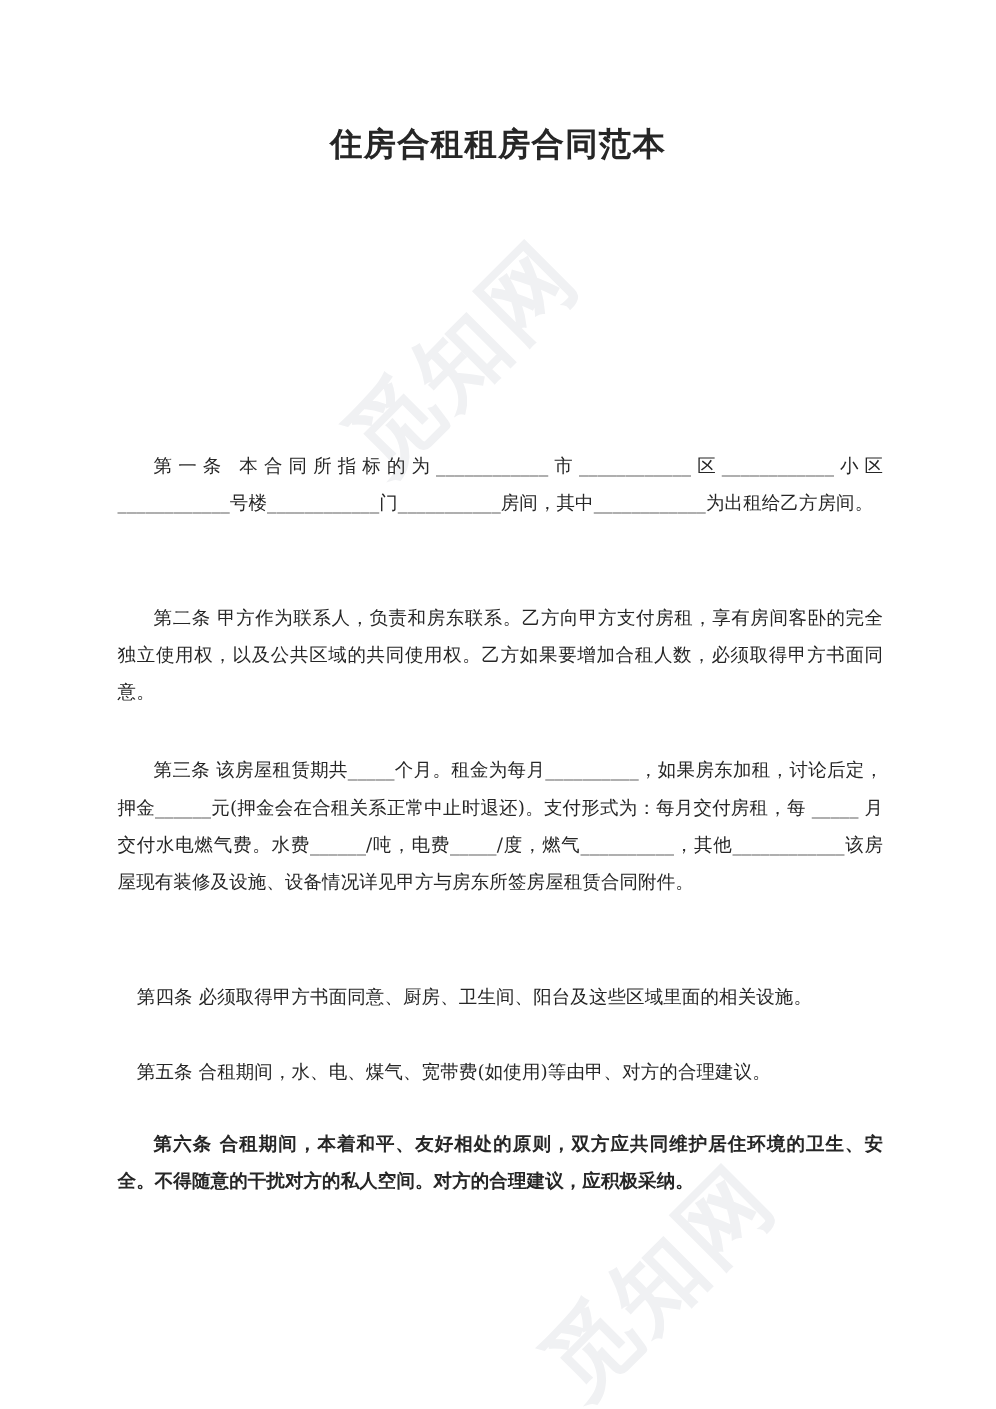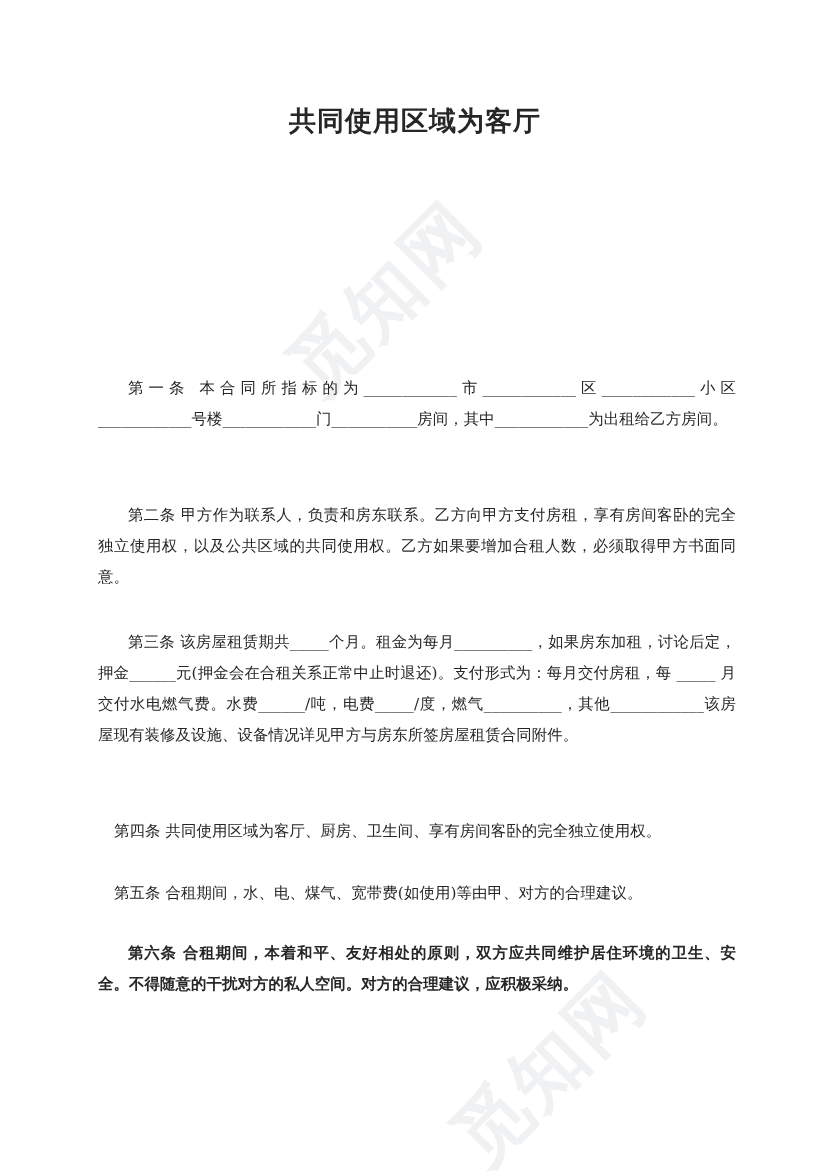--- a/index.html
+++ b/index.html
@@ -109,31 +109,31 @@
 </head>
 <body>
 
 <div id="page">
 
   <div class="watermark watermark-center">觅知网</div>
   <div class="watermark watermark-bottom">觅知网</div>
 
   <div id="content">
 
-    <div class="doc-title">共同使用区域为客厅</div>
+    <div class="doc-title">住房合租租房合同范本</div>
 
 
 
     <div class="article" style="top: 373px;">第一条  本合同所指标的为____________市____________区____________小区____________号楼____________门___________房间，其中____________为出租给乙方房间。</div>
 
     <div class="article" style="top: 627px;">第三条  该房屋租赁期共_____个月。租金为每月__________，如果房东加租，讨论后定，押金______元(押金会在合租关系正常中止时退还)。支付形式为：每月交付房租，每 _____ 月交付水电燃气费。水费______/吨，电费_____/度，燃气__________，其他____________该房屋现有装修及设施、设备情况详见甲方与房东所签房屋租赁合同附件。</div>
 
     <div class="article" style="top: 500px;">第二条  甲方作为联系人，负责和房东联系。乙方向甲方支付房租，享有房间客卧的完全独立使用权，以及公共区域的共同使用权。乙方如果要增加合租人数，必须取得甲方书面同意。</div>
 
-    <div class="article no-indent" style="top: 816px;">第四条 共同使用区域为客厅、厨房、卫生间、享有房间客卧的完全独立使用权。</div>
+    <div class="article no-indent" style="top: 816px;">第四条 必须取得甲方书面同意、厨房、卫生间、阳台及这些区域里面的相关设施。</div>
 
     <div class="article no-indent" style="top: 878px;">第五条 合租期间，水、电、煤气、宽带费(如使用)等由甲、对方的合理建议。</div>
 
     <div class="article" style="top: 938px; font-weight: bold;">第六条  合租期间，本着和平、友好相处的原则，双方应共同维护居住环境的卫生、安全。不得随意的干扰对方的私人空间。对方的合理建议，应积极采纳。</div>
 
 
   </div>
 </div>
 
 </body></html>

